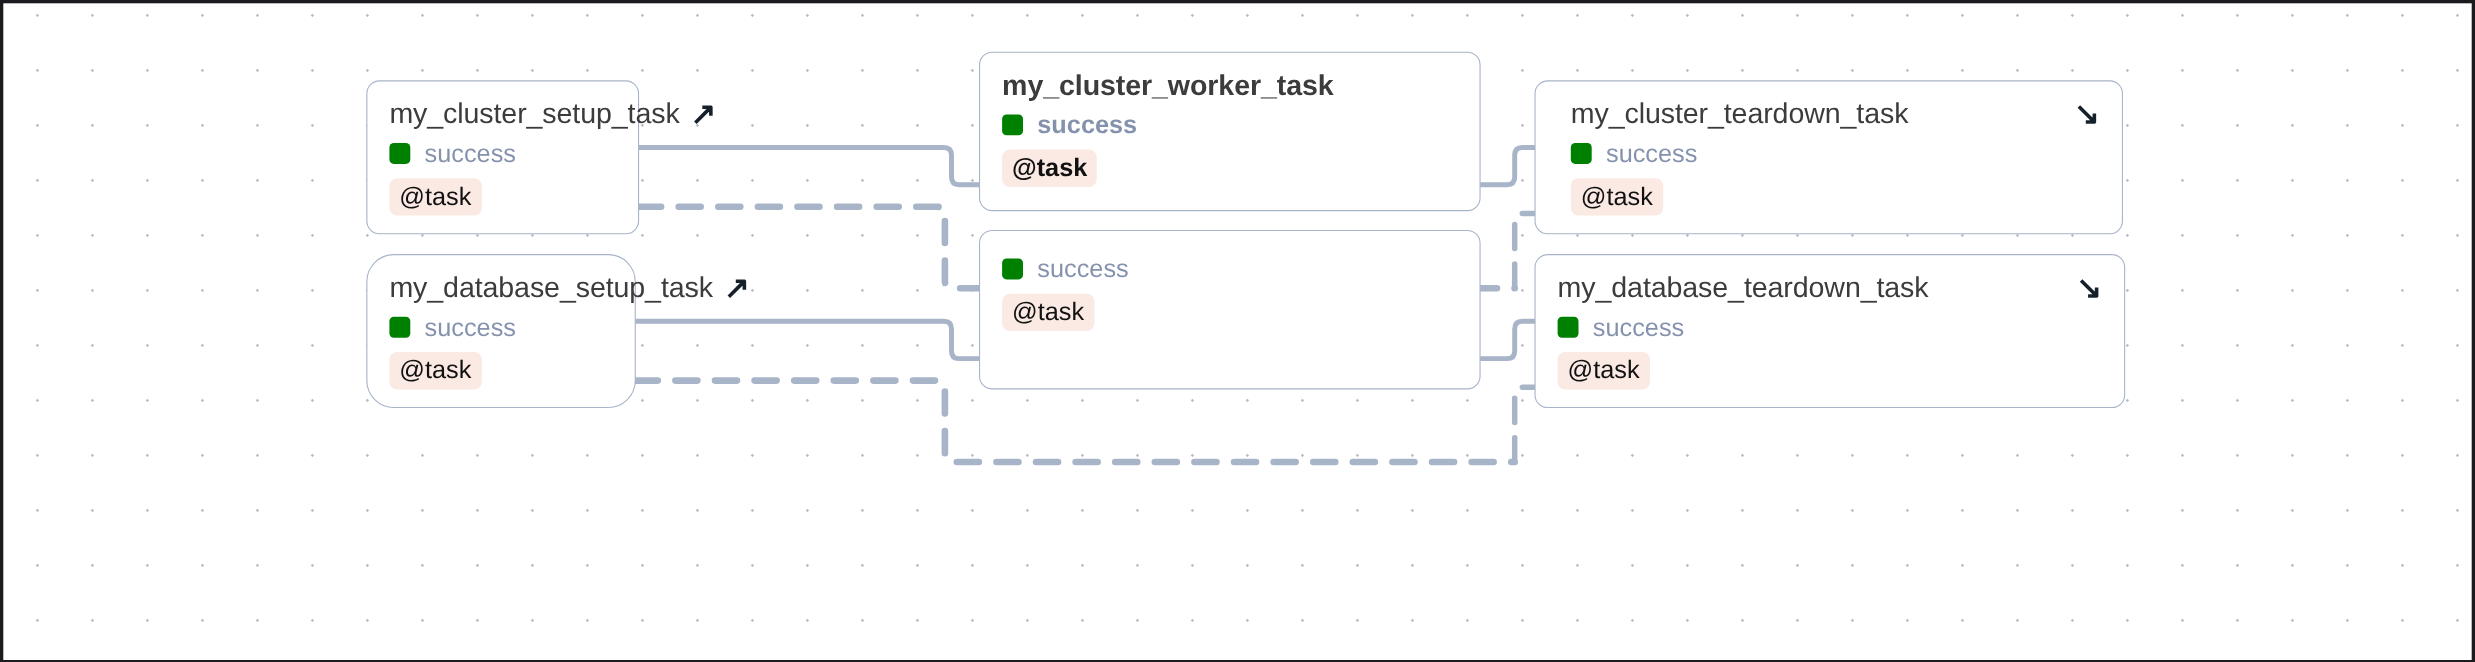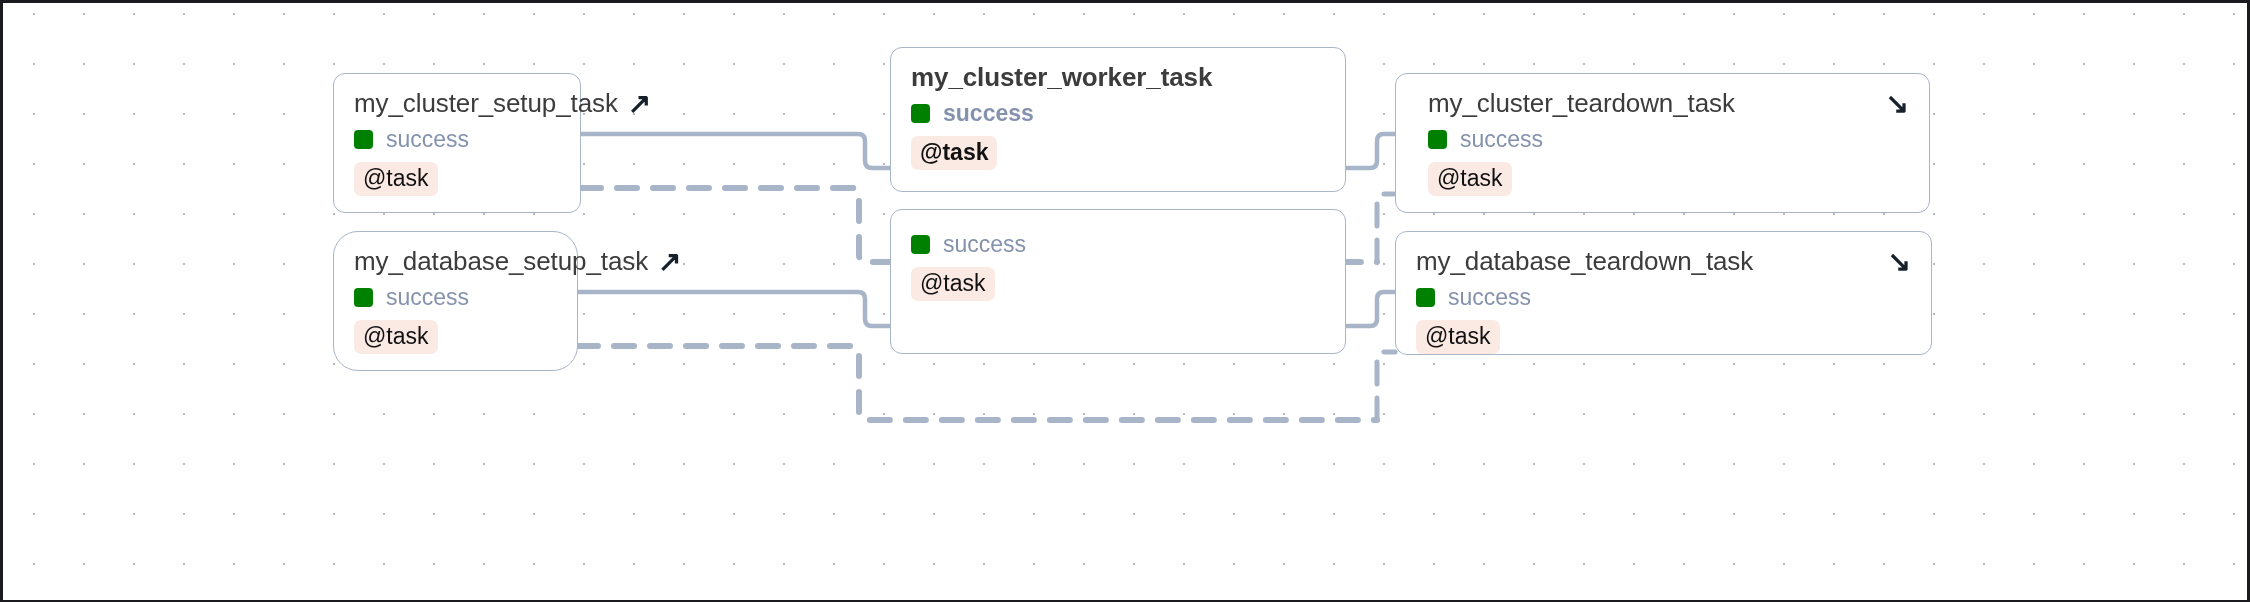--- a/index.html
+++ b/index.html
@@ -200,21 +200,21 @@
     </div>
 
     <div class="node" style="left:887px; top:206px; width:456px; height:145px;">
       <div class="status-row">
         <span class="status-swatch"></span>
         <span class="status-text">success</span>
       </div>
       <span class="badge">@task</span>
     </div>
 
-    <div class="node" style="left:1392px; top:228px; width:537px; height:124px;">
+    <div class="node" style="left:1392px; top:228px; width:537px; height:140px;">
       <div class="node-title-row">
         <span class="node-title">my_database_teardown_task</span>
         <span class="node-arrow">↘</span>
       </div>
       <div class="status-row">
         <span class="status-swatch"></span>
         <span class="status-text">success</span>
       </div>
       <span class="badge">@task</span>
     </div>

